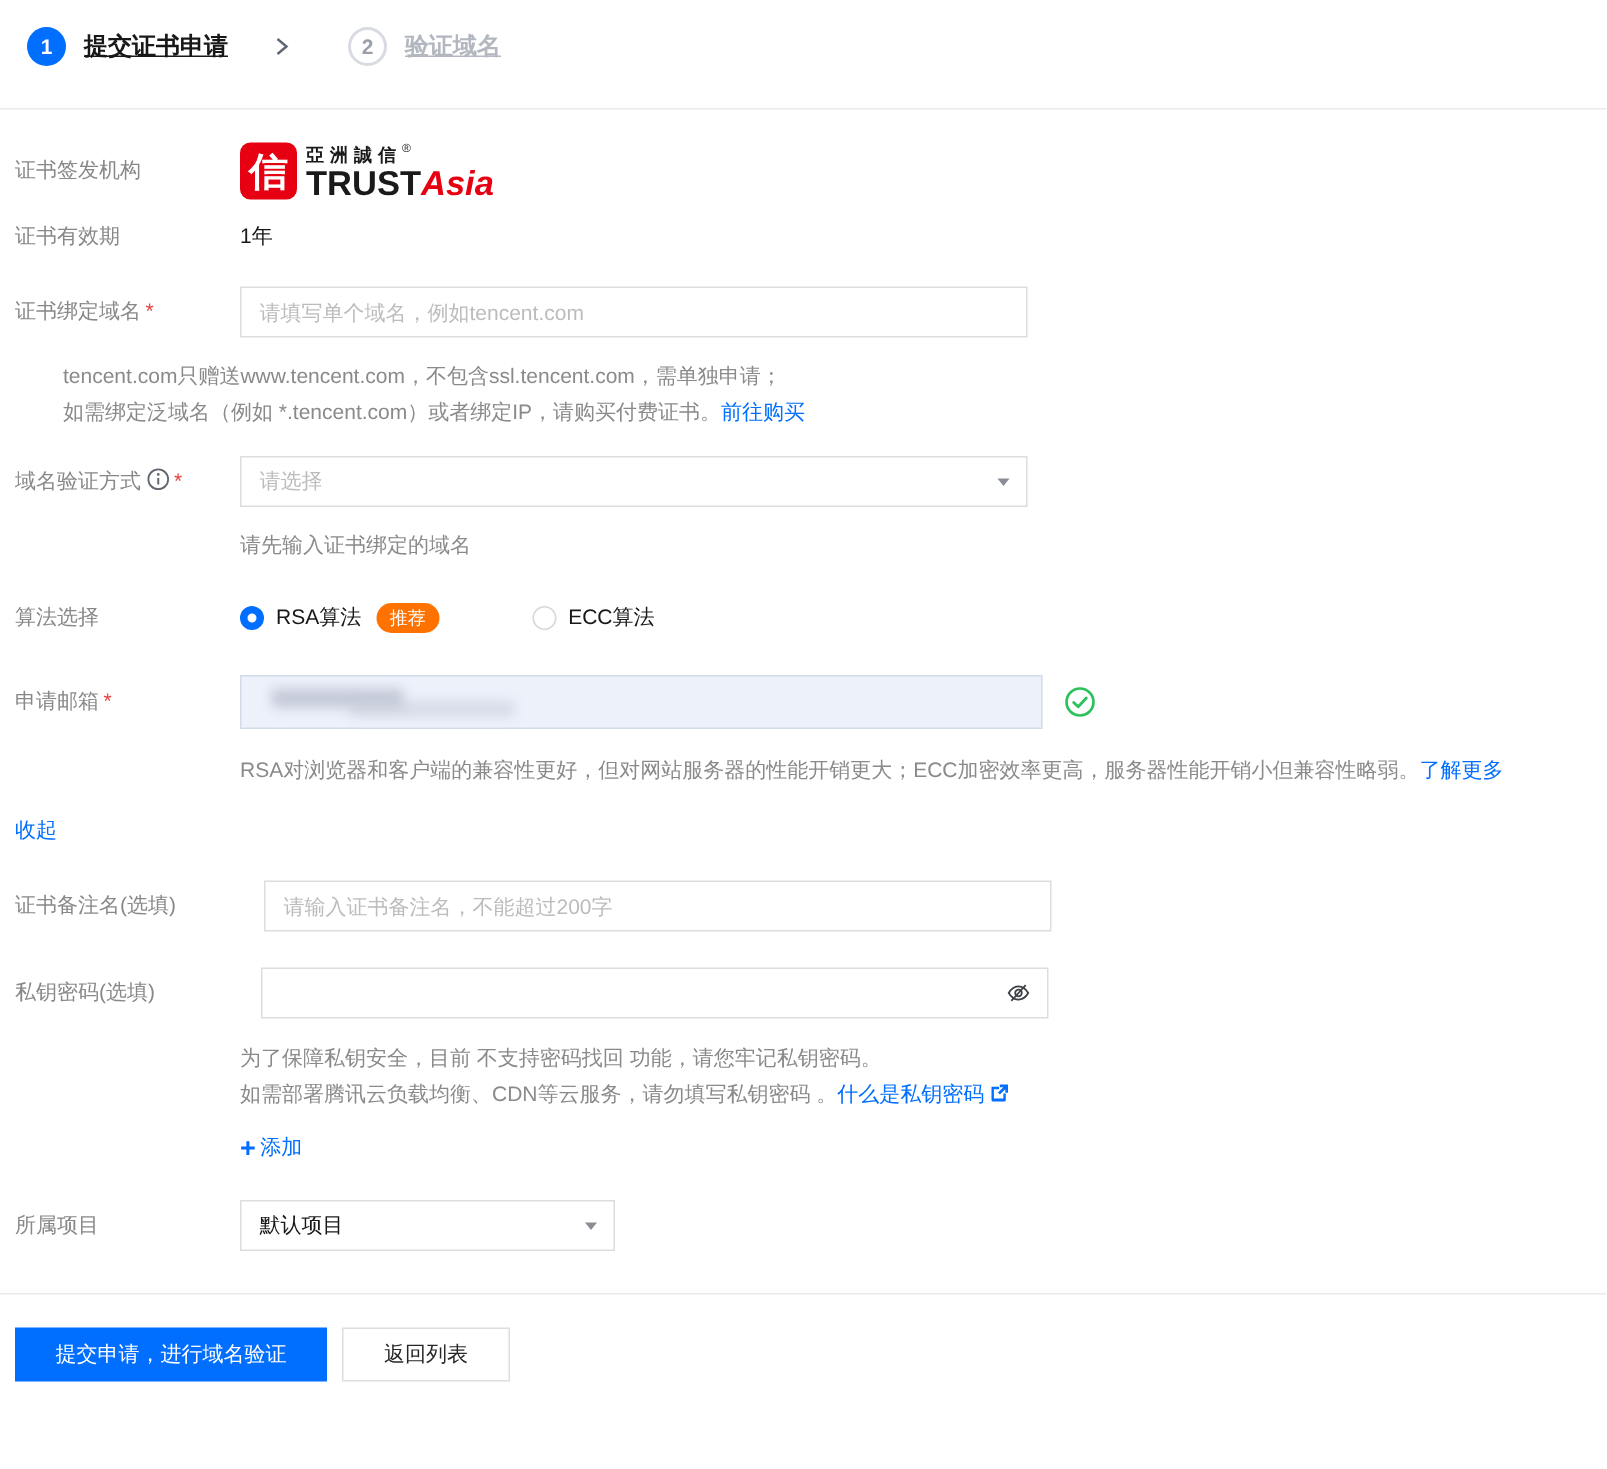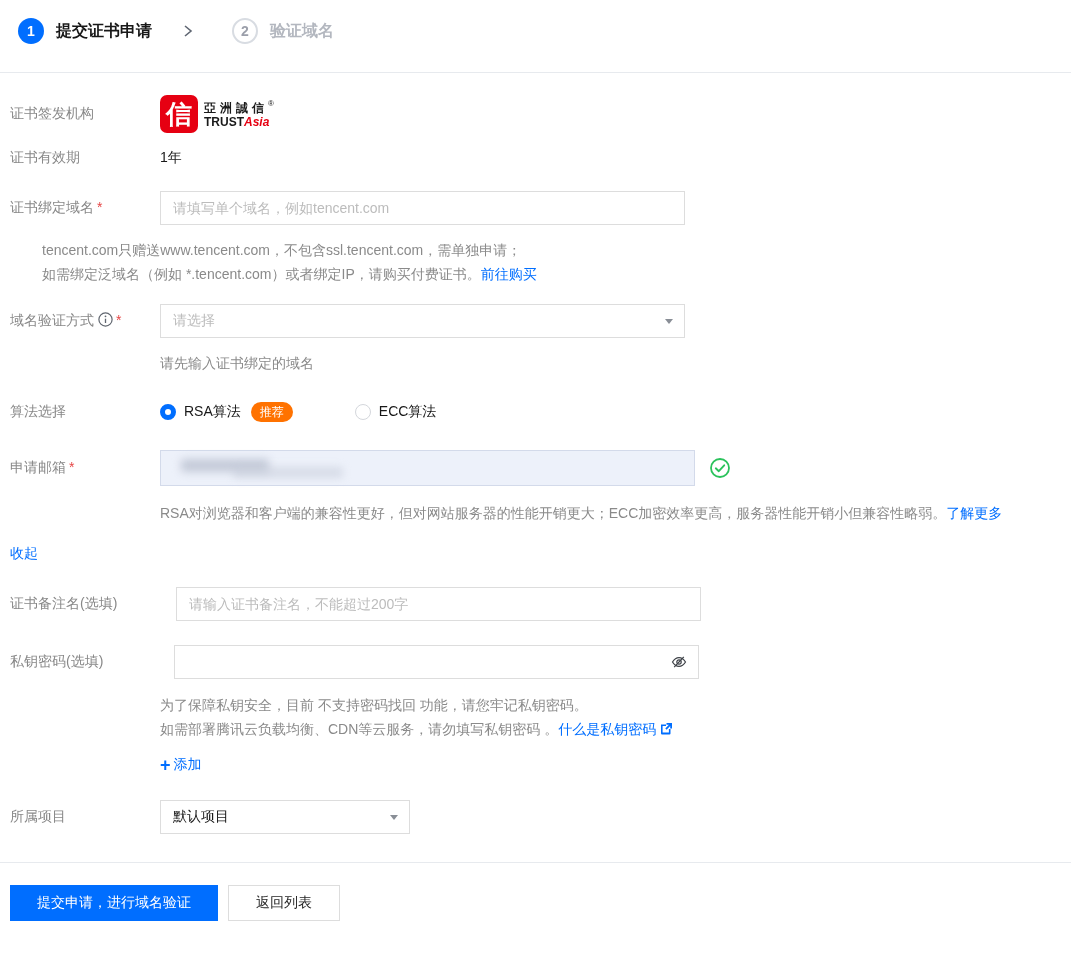--- a/index.html
+++ b/index.html
@@ -7,21 +7,21 @@
   body { font-family: "Liberation Sans", "DejaVu Sans", sans-serif; font-size: 14px; color: #181818; }
   .page { padding: 16px 8px 0 10px; }
 
   
   .stepper { display: flex; align-items: center; padding-left: 8px; height: 30px; }
   .step { display: flex; align-items: center; }
   .step-circle { width: 26px; height: 26px; border-radius: 50%; display: flex; align-items: center; justify-content: center;
                  font-size: 14px; font-weight: bold; }
   .step.active .step-circle { background: #006eff; color: #fff; }
   .step.inactive .step-circle { background: #fff; border: 2px solid #d8dce2; color: #9b9faa; }
-  .step-label { margin-left: 12px; font-size: 16px; }
+  .step-label { margin-left: 12px; font-size: 16px; text-decoration: underline; }
   .step.active .step-label { font-weight: bold; color: #181818; }
   .step.inactive .step-label { color: #b3b7bf; font-weight: bold; }
   .step-arrow { margin: 0 38px 0 30px; display: flex; align-items: center; }
 
   .divider { height: 1px; background: #e7eaee; margin-left: -10px; margin-right: -8px; }
   .divider.top { margin-top: 26px; }
   .divider.bottom { margin-top: 28px; }
 
   
   .form { }
@@ -87,21 +87,21 @@
   .btn-plain { background: #fff; color: #262626; border: 1px solid #ddd; padding: 0 27px; margin-left: 10px; }
 
   
   .logo { display: flex; align-items: center; height: 38px; }
   .logo-mark { width: 38px; height: 38px; background: #e60012; border-radius: 7px; color: #fff;
                display: flex; align-items: center; justify-content: center; font-size: 26px; font-weight: bold;
                font-family: "Liberation Serif", "DejaVu Serif", serif; }
   .logo-text { margin-left: 6px; line-height: 1; }
   .logo-cn { font-size: 12px; font-weight: bold; color: #1a1a1a; letter-spacing: 4px; }
   .logo-reg { font-size: 8px; vertical-align: top; letter-spacing: 0; }
-  .logo-en { font-size: 12px; font-weight: bold; margin-top: 2px; letter-spacing: 0; }
+  .logo-en { font-size: 23px; font-weight: bold; margin-top: 2px; letter-spacing: 0; }
   .logo-trust { color: #1a1a1a; }
   .logo-asia { color: #e60012; font-style: italic; }
 
   .info-icon { margin-left: 4px; vertical-align: -2px; cursor: pointer; }
 
   
   .row-issuer { margin-top: 22px; }
   .row-validity { margin-top: 16px; }
   .row-domain { margin-top: 24px; }
   .help-domain { margin-top: 13px; margin-left: 32px; }

